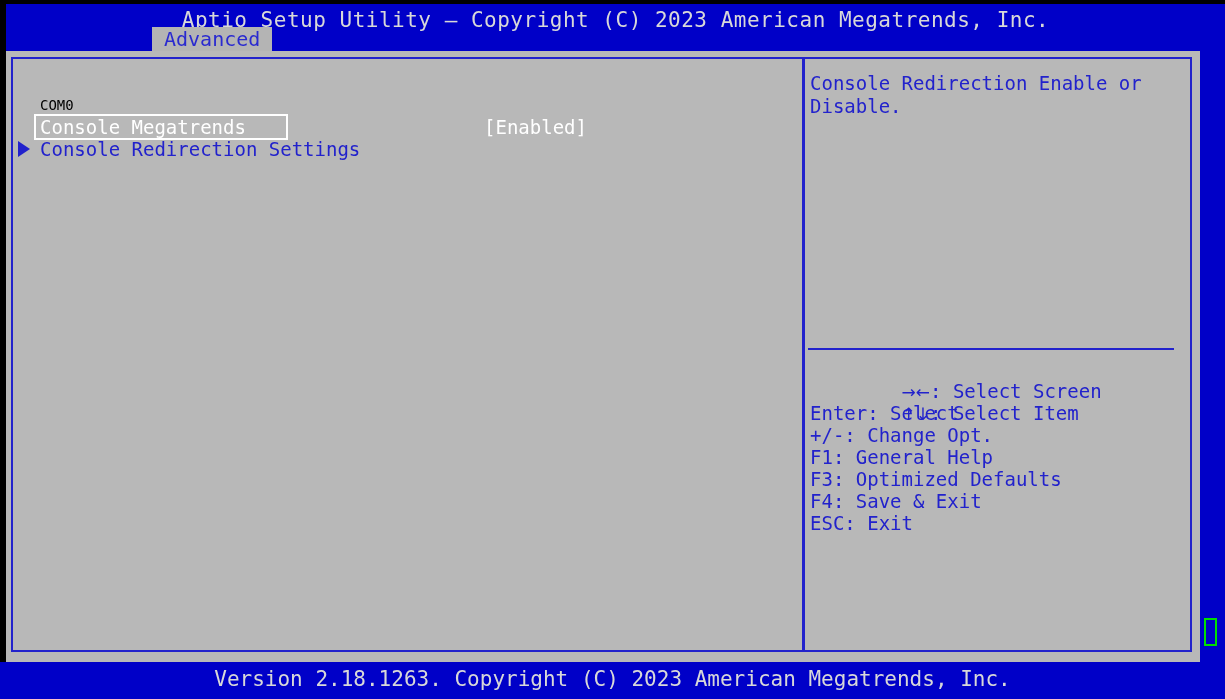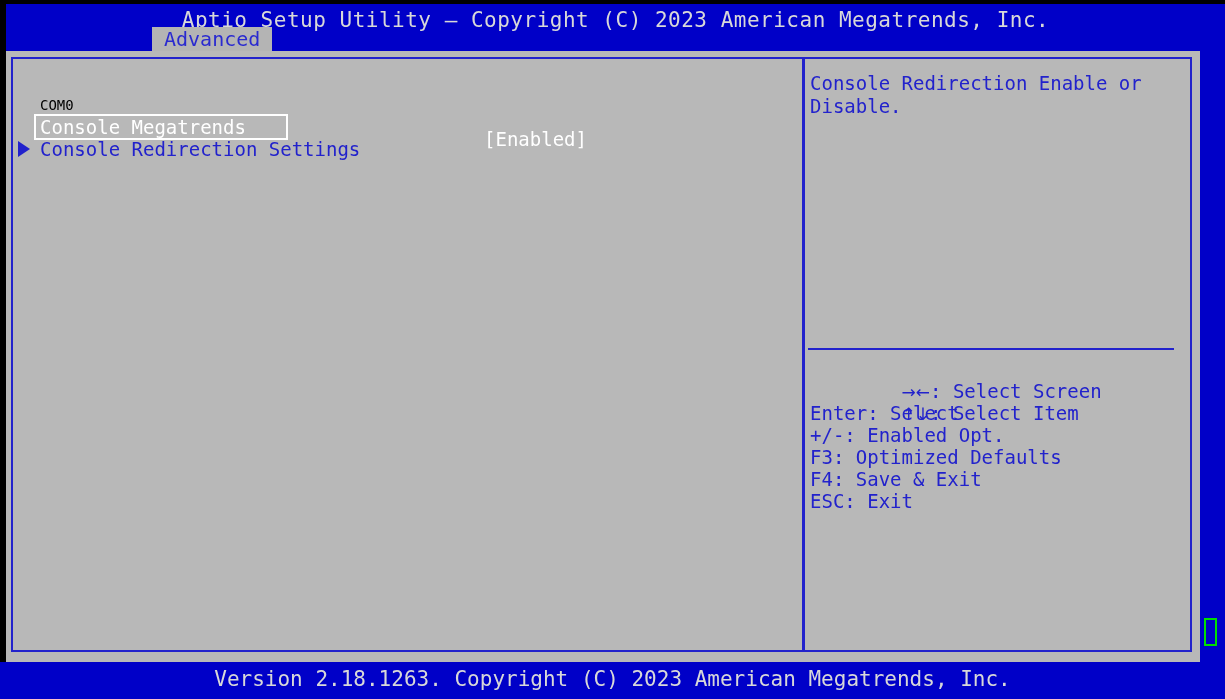--- a/index.html
+++ b/index.html
@@ -120,21 +120,21 @@
     position: absolute;
     left: 26px;
     top: 0;
     font-size: 19px;
     line-height: 22px;
     white-space: pre;
   }
   .opt-value {
     position: absolute;
     left: 470px;
-    top: 12px;
+    top: 0;
     font-size: 19px;
     line-height: 22px;
     white-space: pre;
   }
   
   .opt-row.selected .sel-box {
     position: absolute;
     left: 20px;
     top: -2px;
     width: 254px;
@@ -272,21 +272,22 @@
     <div id="help-text">Console Redirection Enable or Disable.</div>
     <div id="help-sep"></div>
     <div id="key-legend">
       <div class="key-line">
         <span class="glyph">→←</span><span>: Select Screen</span>
       </div>
       <div class="key-line">
         <span class="glyph">↑↓</span><span>: Select Item</span>
       </div>
       <div class="key-line">Enter: Select</div>
-      <div class="key-line">+/-: Enabled Opt.</div>
+      <div class="key-line">+/-: Change Opt.</div>
+      <div class="key-line">F1: General Help</div>
       <div class="key-line">F3: Optimized Defaults</div>
       <div class="key-line">F4: Save &amp; Exit</div>
       <div class="key-line">ESC: Exit</div>
     </div>
   </div>
 
   <div id="scroll-indicator"></div>
 
   <div id="footer-band">
     <div id="footer-text">Version 2.18.1263. Copyright (C) 2023 American Megatrends, Inc.</div>

